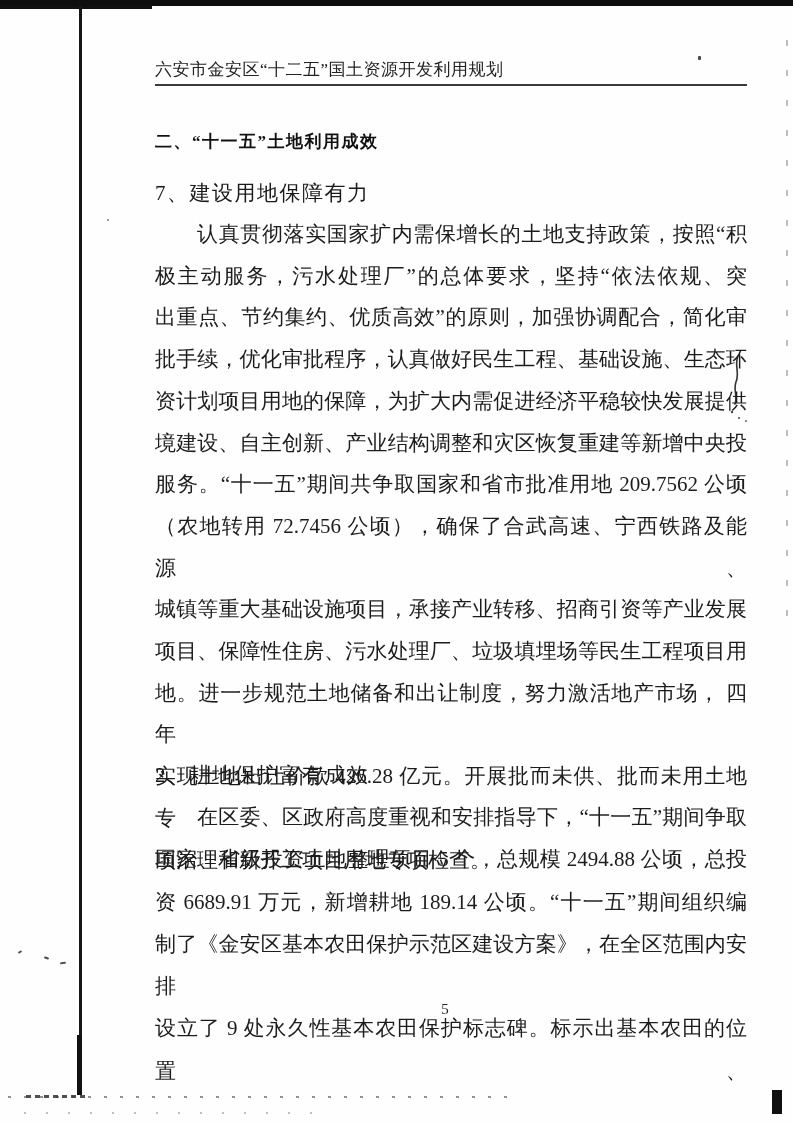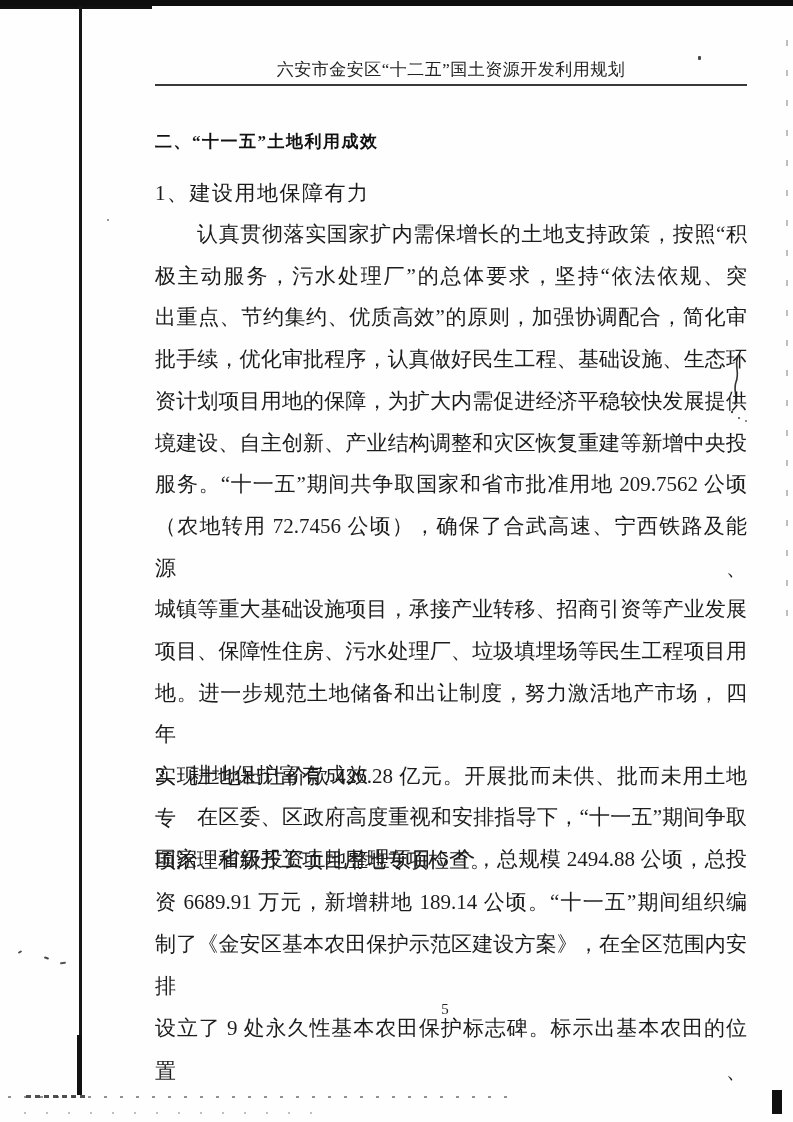--- a/index.html
+++ b/index.html
@@ -31,21 +31,21 @@
     background:repeating-linear-gradient(to right,#6d6d6d 0 3px,transparent 3px 16px); }
   .bottom-dots-dark { position:absolute; left:26px; top:1095px; width:60px; height:3px; opacity:.9;
     background:repeating-linear-gradient(to right,#3c3c3c 0 5px,transparent 5px 9px); }
   .bottom-dots-2 { position:absolute; left:24px; top:1112px; width:290px; height:2px; opacity:.55;
     background:repeating-linear-gradient(to right,#8a8a8a 0 2px,transparent 2px 22px); }
   .corner-block { position:absolute; left:772px; top:1090px; width:10px; height:24px; background:#101010; }
 
   
   .running-header {
     position:absolute; left:155px; top:58px; width:592px;
-    text-align:center; font-size:17px; letter-spacing:.5px; color:#222;
+    text-align:left; font-size:17px; letter-spacing:.5px; color:#222;
     line-height:24px; border-bottom:2px solid #3a3a3a; padding-bottom:2px;
   }
   .section-title {
     position:absolute; left:155px; top:130px; width:592px; margin:0;
     font-size:17px; font-weight:700; letter-spacing:1.5px; color:#111;
   }
   .sub-heading {
     position:absolute; left:155px; width:592px; margin:0;
     font-size:21px; font-weight:400; letter-spacing:1.5px; color:#1a1a1a;
   }
@@ -90,21 +90,21 @@
   <div class="bottom-dots-dark"></div>
   <div class="bottom-dots-2"></div>
   <div class="corner-block"></div>
 
   <header class="running-header">
     <span>六安市金安区“十二五”国土资源开发利用规划</span>
   </header>
 
   <h1 class="section-title">二、“十一五”土地利用成效</h1>
 
-  <h2 class="sub-heading sub1">1、建设用地保障有力</h2>
+  <h2 class="sub-heading sub1">7、建设用地保障有力</h2>
 
   <div class="para para1">
       <div class="line indent">认真贯彻落实国家扩内需保增长的土地支持政策，按照“积</div>
       <div class="line">极主动服务，污水处理厂”的总体要求，坚持“依法依规、突</div>
       <div class="line">出重点、节约集约、优质高效”的原则，加强协调配合，简化审</div>
       <div class="line">批手续，优化审批程序，认真做好民生工程、基础设施、生态环</div>
       <div class="line">资计划项目用地的保障，为扩大内需促进经济平稳较快发展提供</div>
       <div class="line">境建设、自主创新、产业结构调整和灾区恢复重建等新增中央投</div>
       <div class="line">服务。“十一五”期间共争取国家和省市批准用地 209.7562 公顷</div>
       <div class="line">（农地转用 72.7456 公顷），确保了合武高速、宁西铁路及能源、</div>

